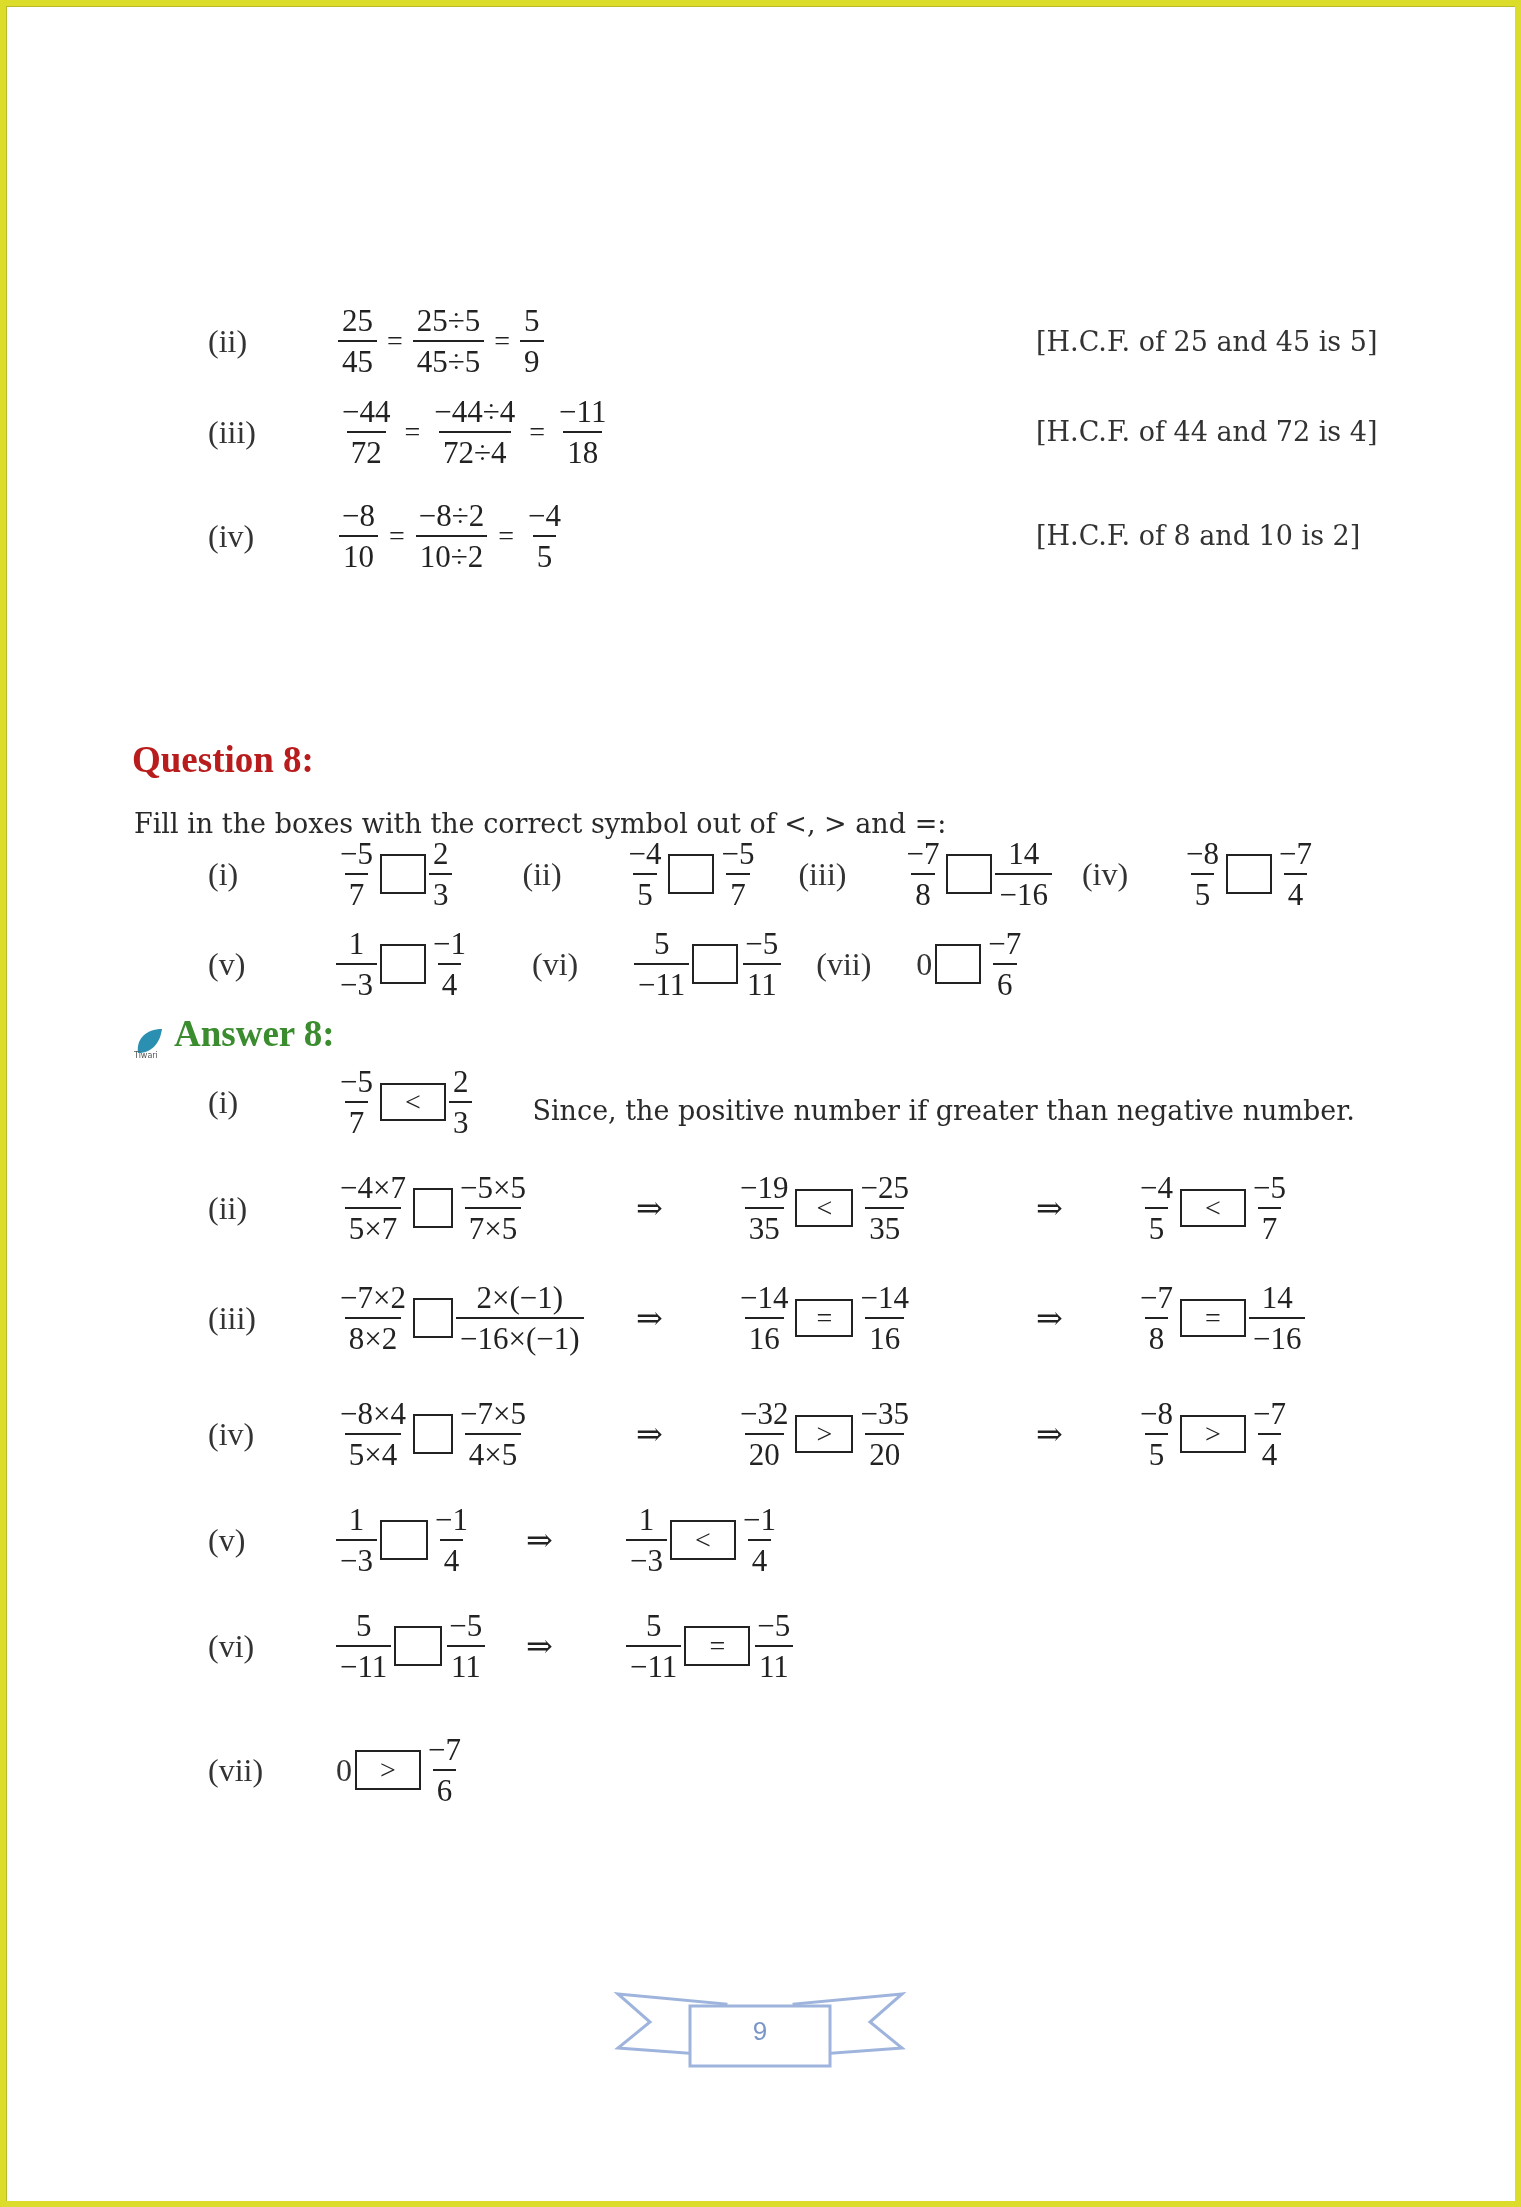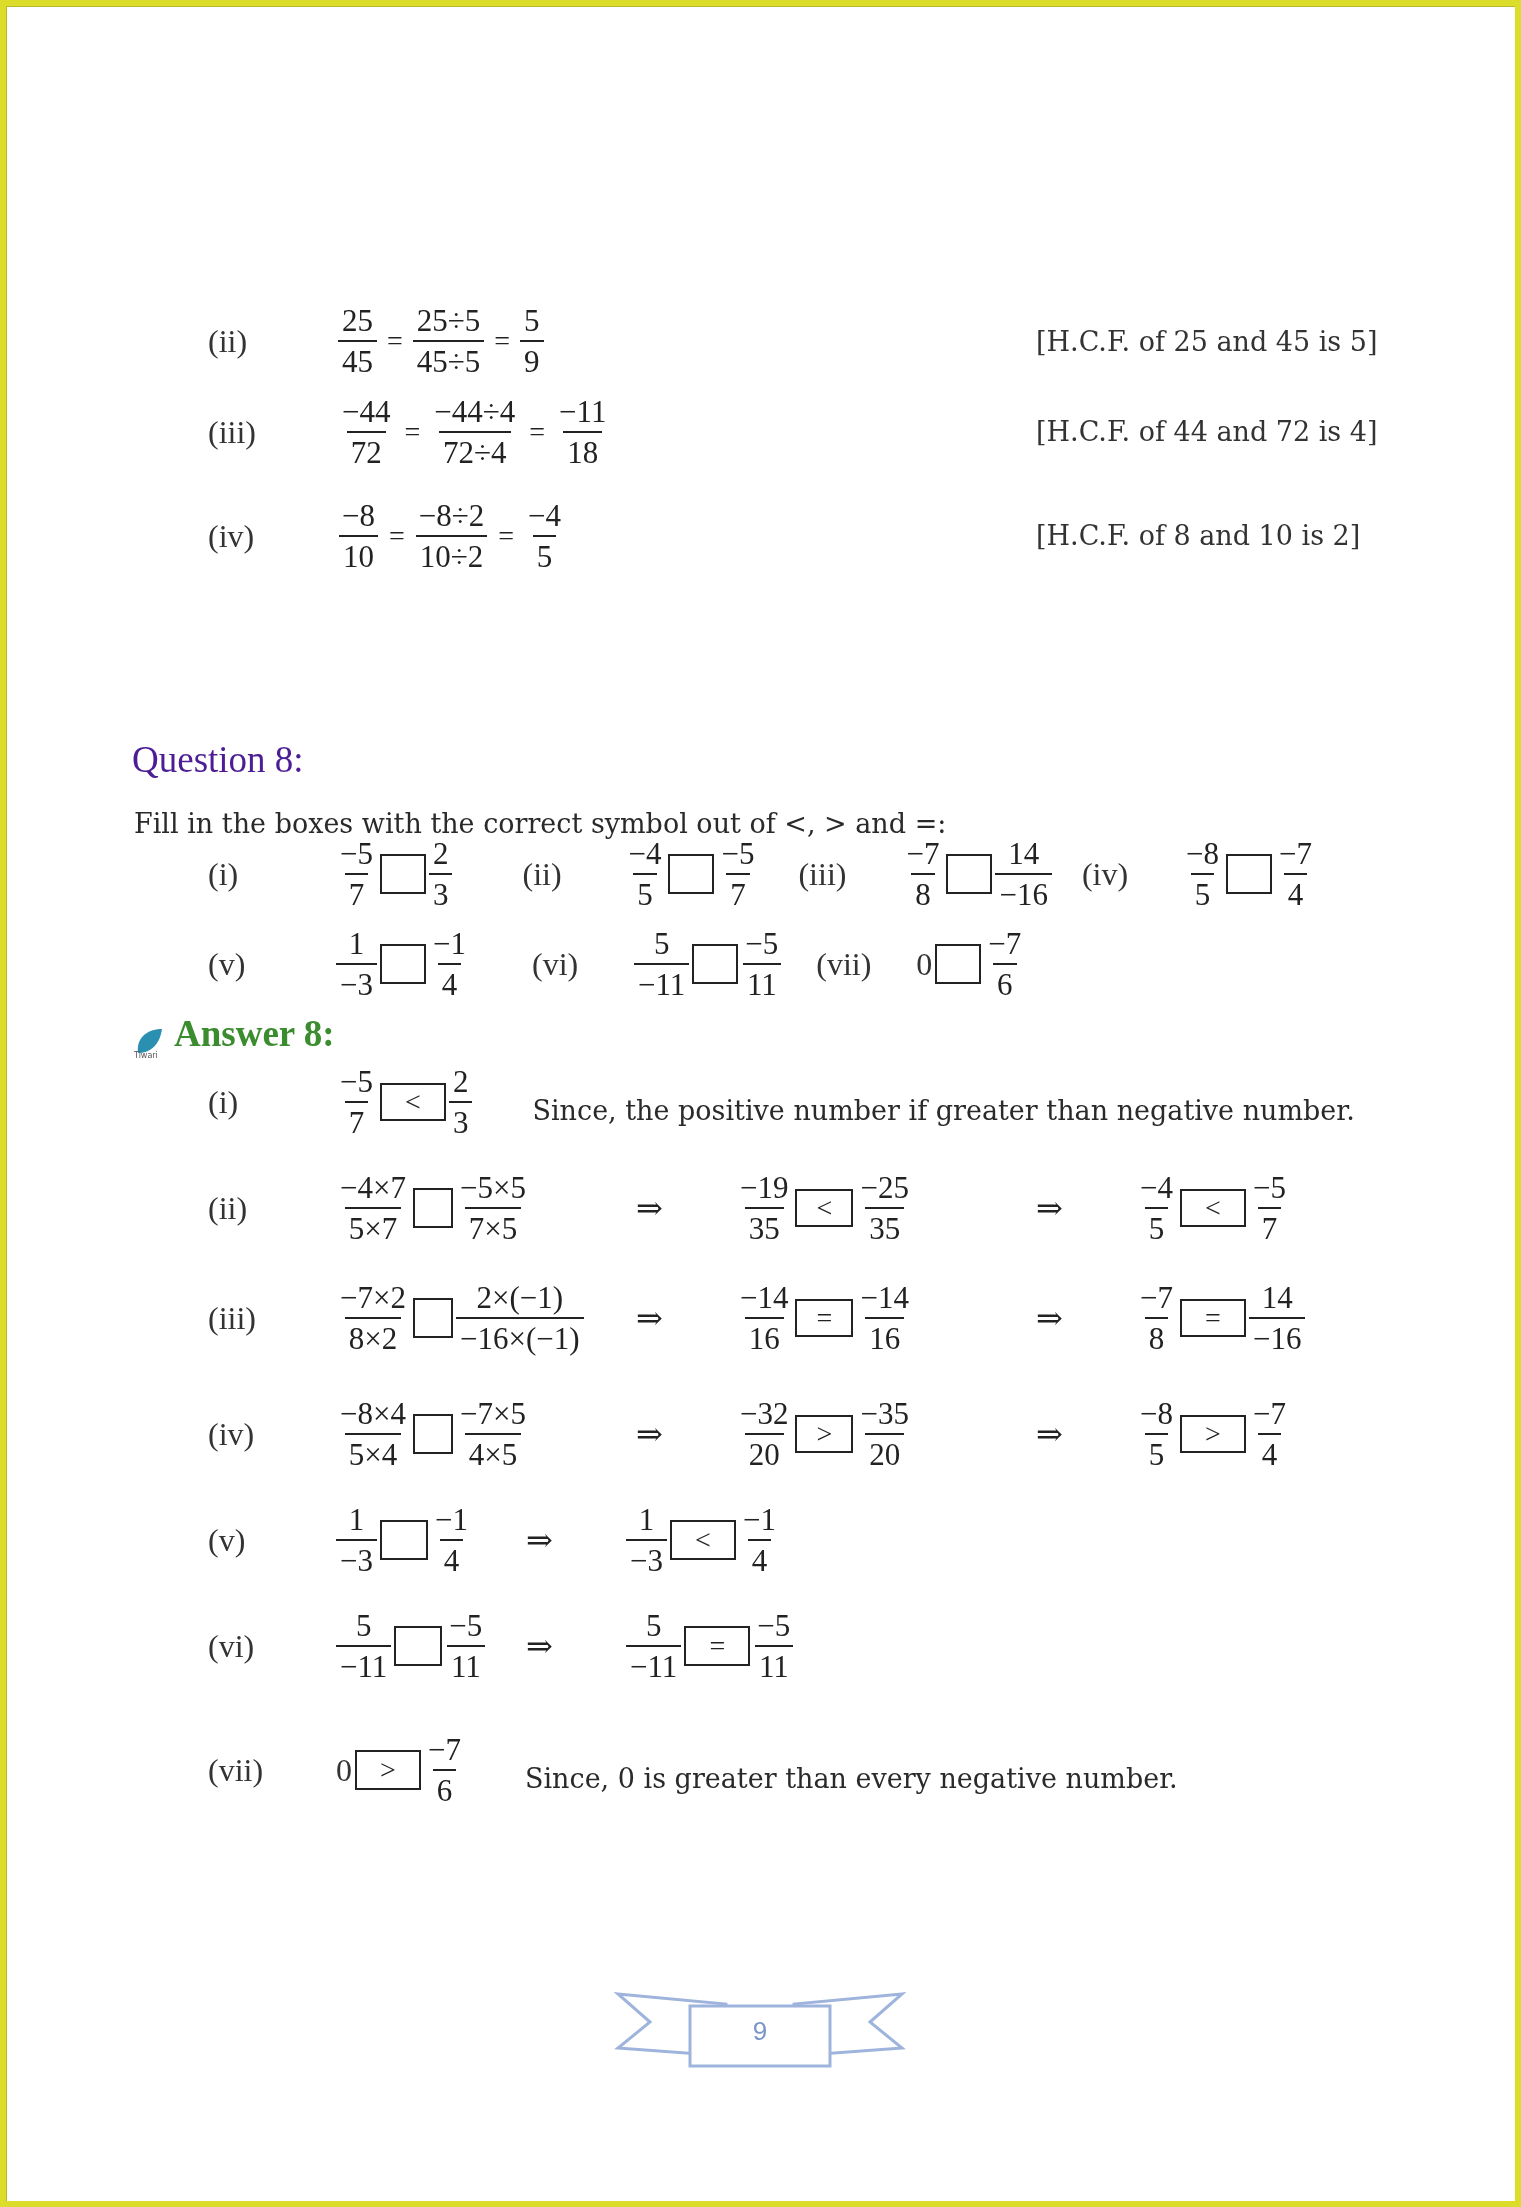--- a/index.html
+++ b/index.html
@@ -14,21 +14,21 @@
     box-shadow: inset 1px 1px 0 #b9b92a;
   }
   .abs { position: absolute; }
   .label { font-size: 32px; color: #333; }
   .frac { display: inline-flex; flex-direction: column; align-items: center; vertical-align: middle; font-size: 31px; line-height: 1; }
   .frac .num { padding: 0 4px 4px 4px; white-space: nowrap; }
   .frac .den { padding: 4px 4px 0 4px; border-top: 2.5px solid #222; white-space: nowrap; }
   .eq { display: inline-block; vertical-align: middle; font-size: 28px; margin: 0 10px; }
   .row { display: flex; align-items: center; }
   .hcf { font-family: "DejaVu Serif", serif; font-size: 27px; color: #333; }
-  .q-title { font-size: 37px; font-weight: normal; color: #4c1d95; }
+  .q-title { font-size: 37px; font-weight: bold; color: #b91c1c; }
   .a-title { font-size: 37px; font-weight: bold; color: #3a8c2e; }
   .body-text { font-family: "DejaVu Serif", serif; font-size: 27px; color: #2a2a2a; margin-top: 16px; }
   .box {
     display: inline-flex; align-items: center; justify-content: center;
     border: 2.5px solid #222; box-sizing: border-box; font-size: 28px;
     vertical-align: middle; margin: 0 3px;
   }
   .box.sq { width: 46px; height: 40px; }
   .box.wide { width: 66px; height: 38px; }
   .arrow { font-size: 32px; display: inline-block; }
@@ -380,21 +380,20 @@
 </div>
 
 <div class="abs row" style="left:208px; top:1734px;">
   <span class="label" style="width:128px;">(vii)</span>
   <span class="label">0</span>
   <span class="box" style="width:66px;height:40px;">&gt;</span>
   <span class="frac">
       <span class="num">−7</span>
       <span class="den">6</span>
     </span>
-  <span class="body-text" style="margin-left:60px;">Since, 0 is greater than every negative number.</span>
 </div>
 
 <div class="abs" style="left:614px; top:1990px; width:292px; height:80px;">
   <svg width="292" height="80" viewBox="0 0 292 80">
     <polygon points="4,4 112,14 112,66 4,58 36,32" fill="none" stroke="#9fb4dc" stroke-width="3"></polygon>
     <polygon points="288,4 180,14 180,66 288,58 256,32" fill="none" stroke="#9fb4dc" stroke-width="3"></polygon>
     <rect x="76" y="16" width="140" height="60" fill="#fff" stroke="#9fb4dc" stroke-width="3"></rect>
   </svg>
   <div class="abs page-num" style="left:0; top:26px; width:292px; text-align:center;">9</div>
 </div>

